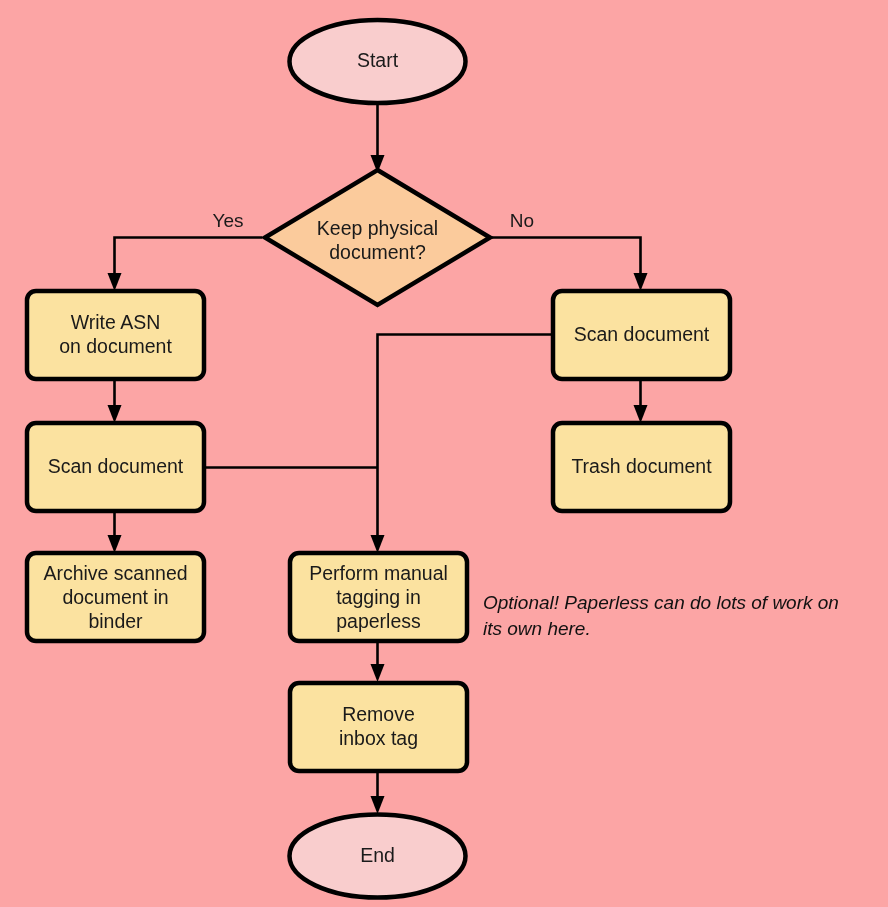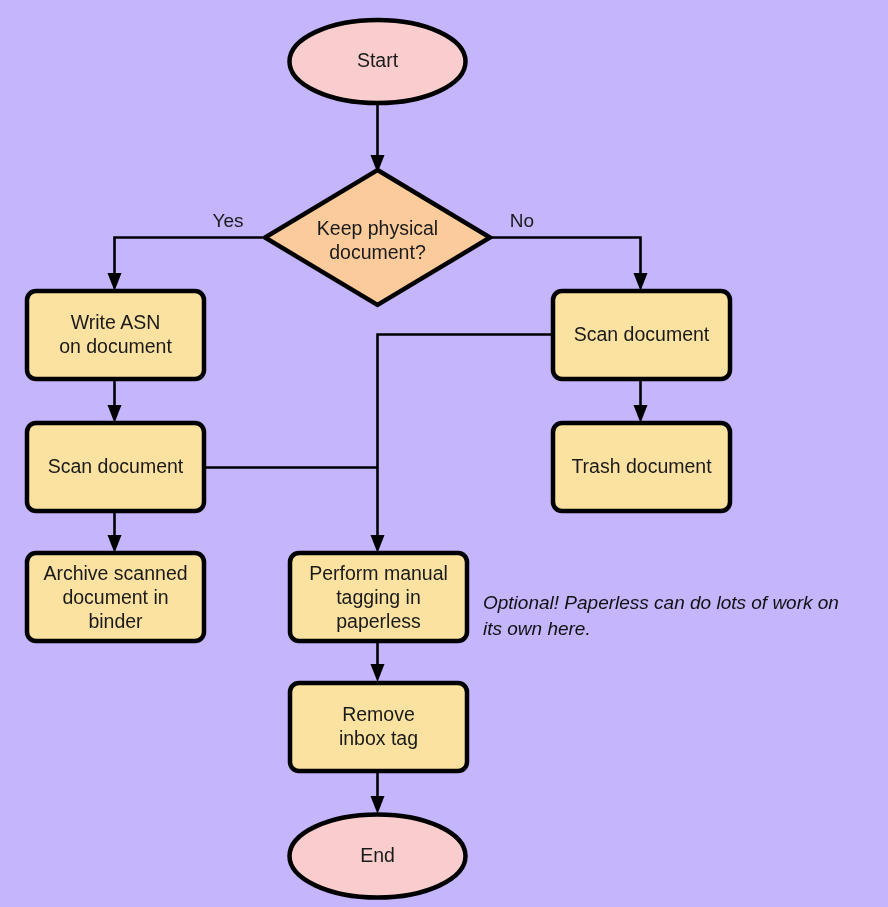--- a/index.html
+++ b/index.html
@@ -8,21 +8,21 @@
     padding: 0;
     background: #ffffff;
   }
   body {
     font-family: "Liberation Sans", sans-serif;
   }
   #flowchart-root {
     position: relative;
     width: 888px;
     height: 907px;
-    background: #c4b5fd;
+    background: #fca5a5;
     overflow: hidden;
   }
   #flow-svg {
     position: absolute;
     left: 0;
     top: 0;
     width: 888px;
     height: 907px;
   }
   .node-label {

